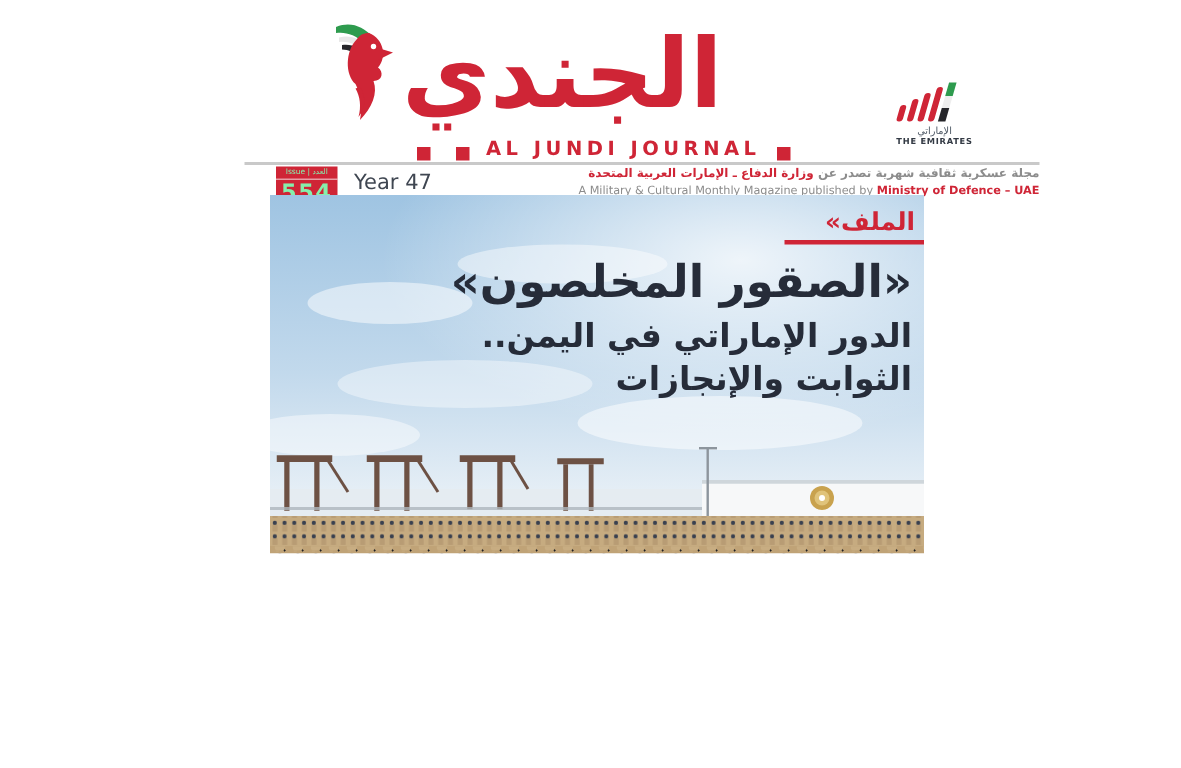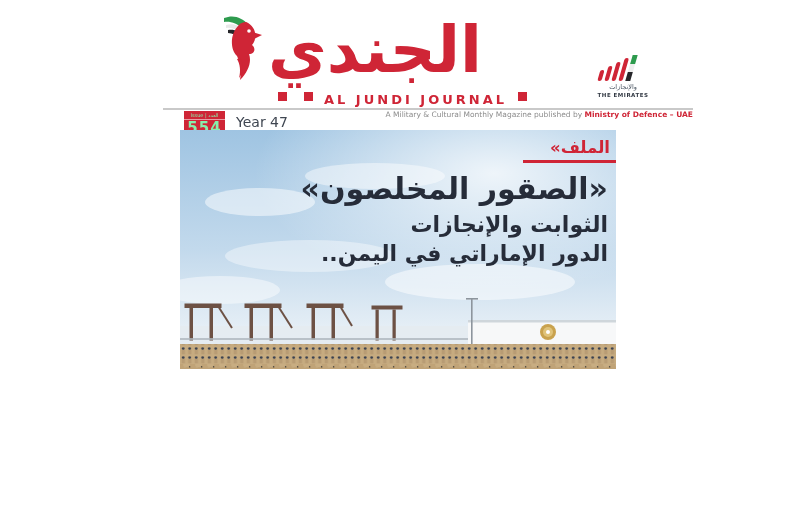--- a/index.html
+++ b/index.html
@@ -4,21 +4,21 @@
 <style>
   * { margin:0; padding:0; box-sizing:border-box; }
   html,body { background:#fff; }
   body { font-family:"DejaVu Sans", sans-serif; }
   #canvas { position:relative; width:787px; height:369px; background:#fff; overflow:hidden; margin:0 auto; }
 
   
   .logo-row { position:absolute; left:222px; top:8px; display:flex; align-items:flex-start; }
   .falcon { width:46px; height:70px; margin-top:6px; }
   .logo-ar { font-size:64px; font-weight:bold; color:var(--red); line-height:84px; letter-spacing:2px; direction:rtl; }
-  .tagline-row { position:absolute; left:278px; top:92px; display:flex; align-items:flex-start; }
+  .tagline-row { position:absolute; left:278px; top:92px; display:flex; align-items:flex-end; }
   .sq { width:9px; height:9px; background:var(--red); }
   .sq.g1 { margin-right:17px; } .sq.g2 { margin-right:11px; } .sq.g3 { margin-left:11px; }
   .tagline { color:var(--red); font-size:13px; font-weight:bold; letter-spacing:3px; }
 
   .emirates { position:absolute; left:584px; top:54px; width:78px; text-align:center; }
   .emirates svg { width:64px; height:30px; display:block; margin:0 auto; }
   .em-ar { font-size:6.5px; color:#4a5562; line-height:1.2; direction:rtl; }
   .em-en { font-size:5.5px; font-weight:bold; color:#333a44; letter-spacing:.5px; }
 
   
@@ -76,34 +76,38 @@
       <g transform="skewX(-16)">
         <rect x="14" y="16" width="4.2" height="11" rx="2" fill="#cf2536"></rect>
         <rect x="21" y="12" width="4.2" height="15" rx="2" fill="#cf2536"></rect>
         <rect x="28" y="8" width="4.2" height="19" rx="2" fill="#cf2536"></rect>
         <rect x="35" y="4" width="4.2" height="23" rx="2" fill="#cf2536"></rect>
         <rect x="42" y="1" width="5" height="9" fill="#2e9b4e"></rect>
         <rect x="42" y="10" width="5" height="8" fill="#eeeeee"></rect>
         <rect x="42" y="18" width="5" height="9" fill="#26262a"></rect>
       </g>
     </svg>
-    <div class="em-ar">والإنجازات</div>
+    <div class="em-ar">الإماراتي</div>
     <div class="em-en">THE EMIRATES</div>
   </div>
 
   <div class="rule"></div>
   <div class="badge">
     <div class="badge-label">Issue | العدد</div>
     <div class="badge-num">554</div>
   </div>
   <div class="issue-meta">
     <div>Year 47</div>
     <div>March 2020</div>
   </div>
   <div class="pub-desc">
+    <div class="pub-ar">
+      <span class="gray">مجلة عسكرية ثقافية شهرية تصدر عن</span>
+      <span class="red">وزارة الدفاع ـ الإمارات العربية المتحدة</span>
+    </div>
     <div class="pub-en">
       <span class="gray">A Military &amp; Cultural Monthly Magazine published by </span><span class="red">Ministry of Defence – UAE</span>
     </div>
   </div>
 
   <div class="photo">
     <svg class="scene" viewBox="0 0 436 380" preserveAspectRatio="none" aria-hidden="true">
       <defs>
         <linearGradient id="sky" x1="0" y1="0" x2="0" y2="1">
           <stop offset="0" stop-color="#9fc4e2"></stop>
@@ -207,18 +211,18 @@
       </g>
 
       <rect x="0" y="272" width="436" height="62" fill="url(#rowC)"></rect>
       <rect x="0" y="299" width="436" height="81" fill="url(#rowD)"></rect>
     </svg>
 
     <div class="section-tag">«الملف</div>
     <div class="tag-underline"></div>
     <div class="headline-block">
       <div class="headline">«الصقور المخلصون»</div>
+      <div class="subline">الدور الإماراتي في اليمن..</div>
       <div class="subline">الثوابت والإنجازات</div>
-      <div class="subline">الدور الإماراتي في اليمن..</div>
     </div>
   </div>
 
 </div>
 
 </body></html>

